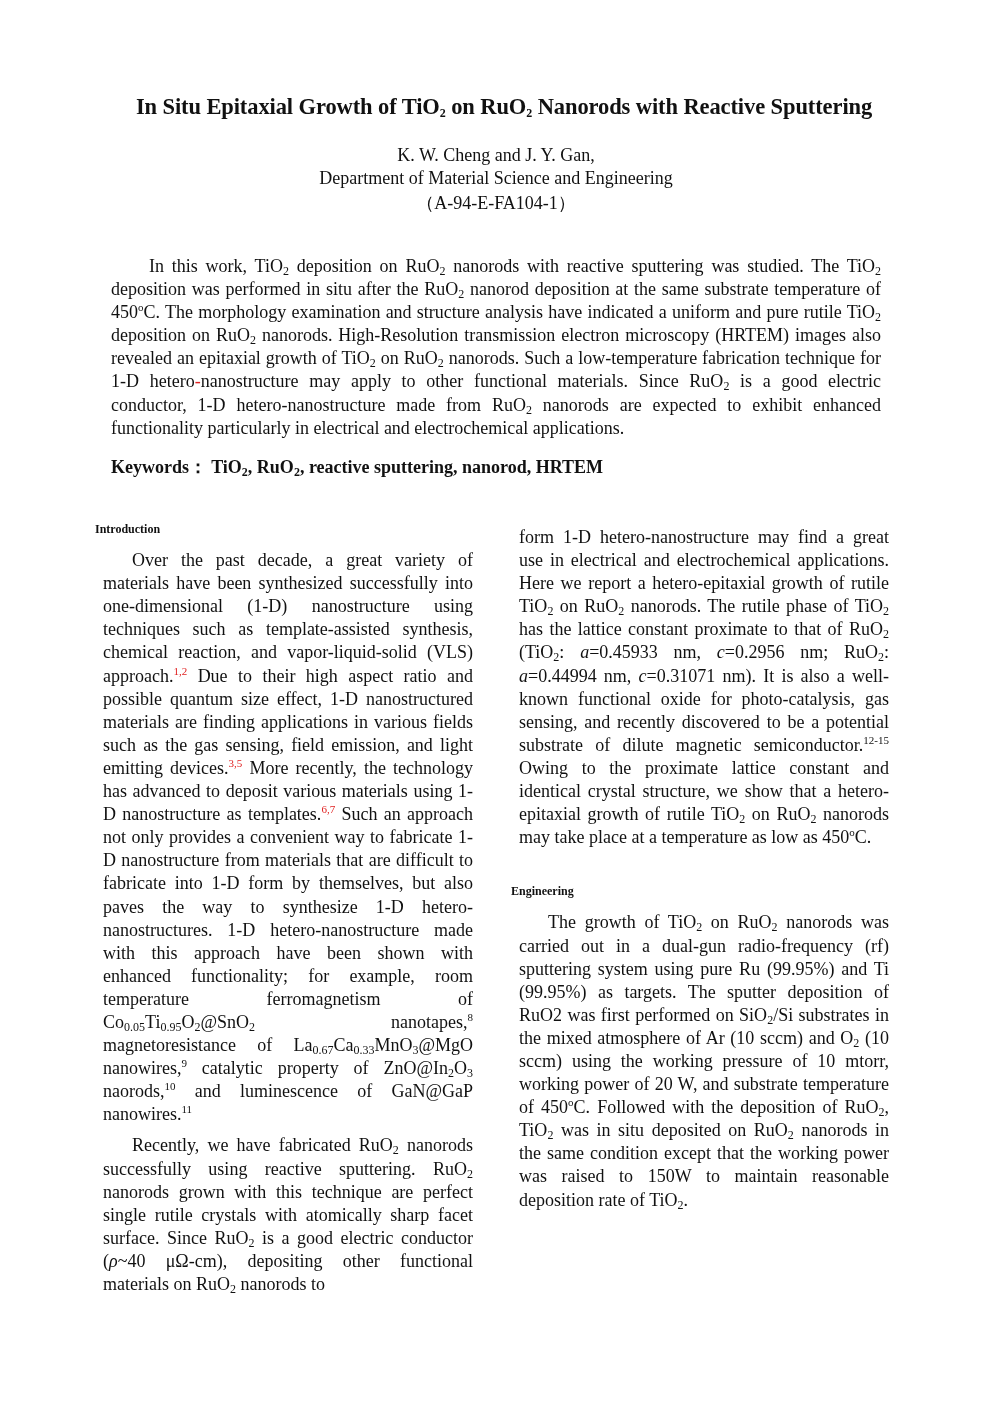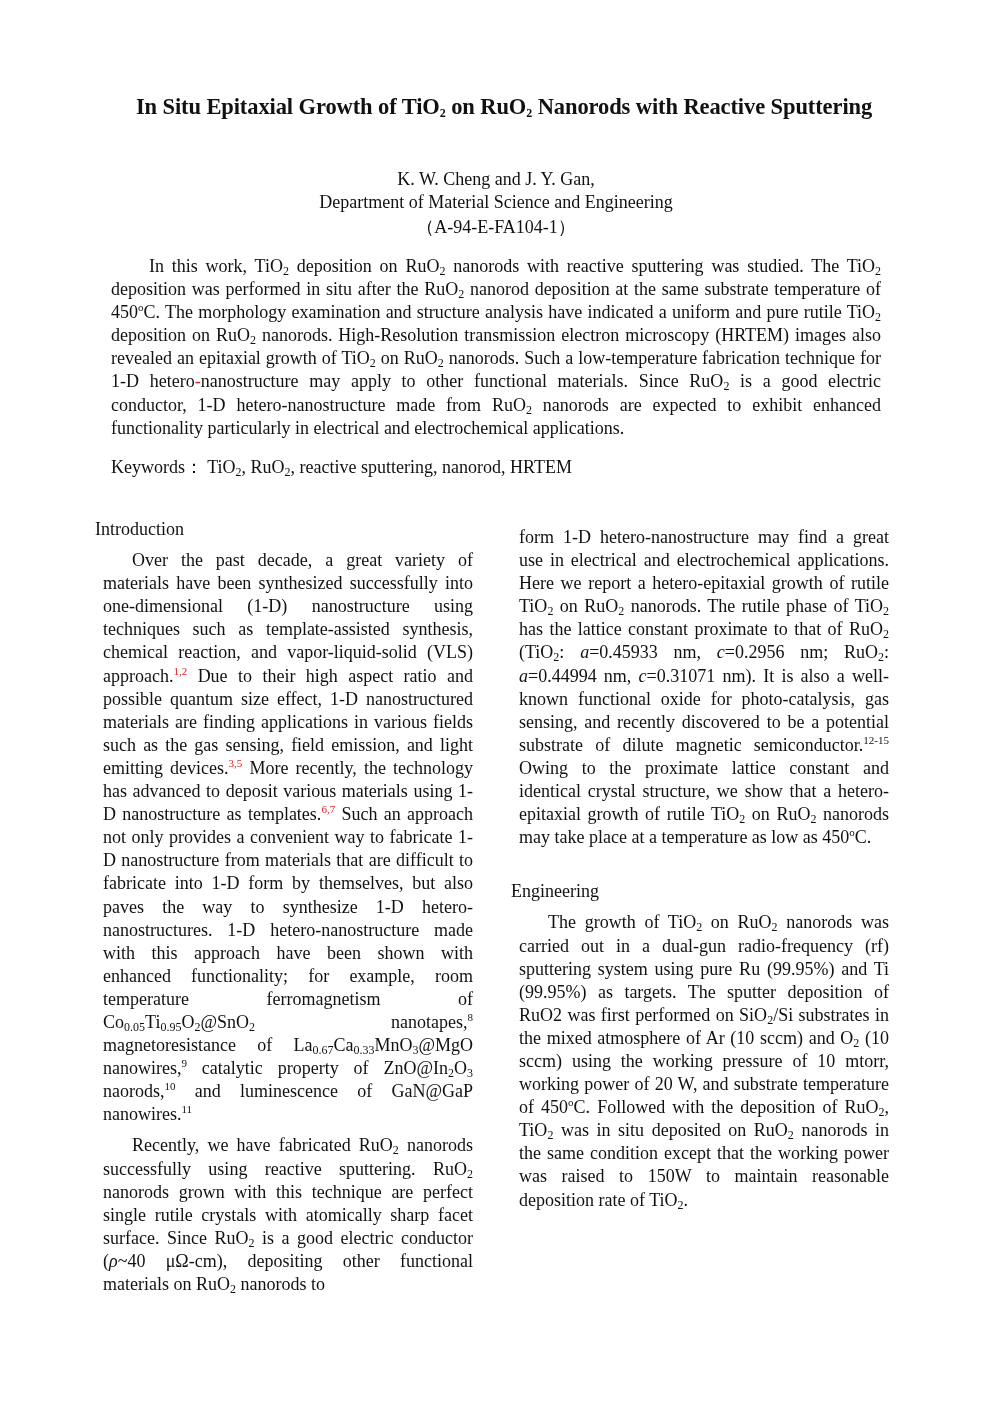--- a/index.html
+++ b/index.html
@@ -1,28 +1,28 @@
 <!DOCTYPE html>
 <html><head>
 <meta charset="utf-8">
 <style>
   html, body { margin: 0; padding: 0; background: #ffffff; }
   body { width: 992px; height: 1403px; position: relative; overflow: hidden;
          font-family: "Liberation Serif", "DejaVu Serif", serif; color: #111; }
   .title { position: absolute; top: 94px; left: 0; width: 992px; text-align: center;
            font-size: 22.5px; font-weight: bold; letter-spacing: -0.1px; margin-left: 8px; }
-  .center-line { position: absolute; left: 0; width: 992px; text-align: center; font-size: 18px; margin-top: 24px; }
+  .center-line { position: absolute; left: 0; width: 992px; text-align: center; font-size: 18px; }
   .abstract { position: absolute; top: 239px; left: 95px; width: 802px;
               font-size: 18px; line-height: 23.1px; text-align: justify; }
   .abstract p { margin: 16px; text-indent: 38px; }
-  .keywords { margin: 0; }
+  .keywords { margin: 0; font-weight: bold; }
   .col { position: absolute; top: 518px; width: 386px; font-size: 18px; line-height: 23.1px; }
   .col-left { left: 95px; }
   .col-right { left: 511px; }
-  .col h2 { font-size: 18px; font-weight: normal; margin: 0; line-height: 23.1px; }
+  .col h2 { font-size: 12px; font-weight: bold; margin: 0; line-height: 23.1px; }
   .col p { margin: 8px; text-align: justify; }
   .col p.indent { text-indent: 29px; font-family: Liberation Serif, serif; }
   .gap { height: 23px; }
   sub { font-size: 12px; vertical-align: baseline; position: relative; top: 3px; line-height: 0; }
   sup { font-size: 11px; vertical-align: baseline; position: relative; top: -7px; line-height: 0; }
   .ref { color: #e02020; }
   .red-dash { color: #e02020; }
   i { font-style: italic; }
 </style>
 </head>

